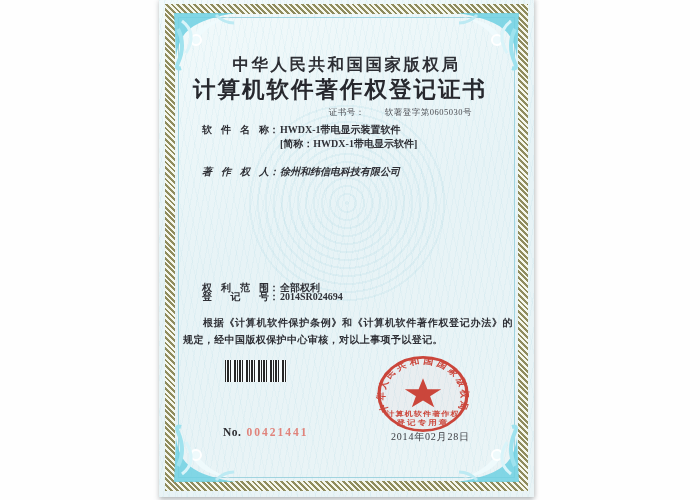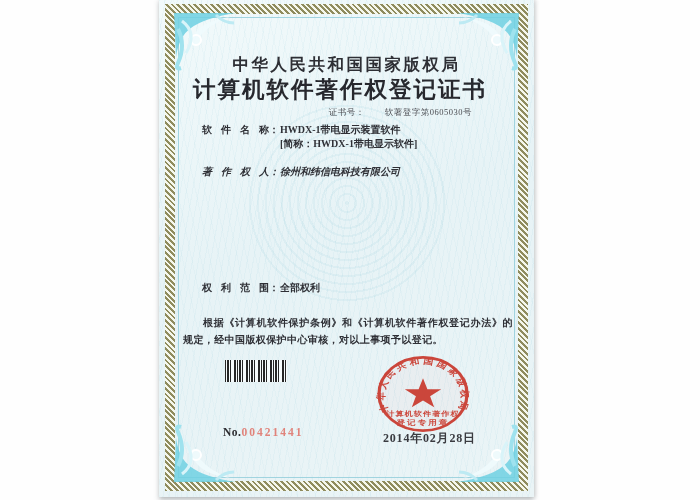--- a/index.html
+++ b/index.html
@@ -68,24 +68,24 @@
     text-indent:2em;letter-spacing:.4px;text-align:justify;
   }
   
   .barcode{
     position:absolute;left:66px;top:362px;width:62px;height:22px;
     background:
       repeating-linear-gradient(90deg,#262626 0 1px,#f6fbfc 1px 2px,#262626 2px 4px,#f6fbfc 4px 5px,#262626 5px 6px,#f6fbfc 6px 9px,#262626 9px 11px,#f6fbfc 11px 12px);
   }
   .serial{position:absolute;left:64px;top:428px;font-size:11.5px;}
   .serial .pfx{color:#2c2c30;font-weight:700;letter-spacing:.5px;}
-  .serial .num{color:#e0837b;font-weight:600;letter-spacing:2px;text-align:center;}
+  .serial .num{color:#e0837b;font-weight:600;letter-spacing:2px;margin-left:5px;text-align:center;}
   .date{
-    position:absolute;left:224px;top:432px;
-    font-size:12px;font-weight:700;letter-spacing:.8px;color:#3a3b40;
+    position:absolute;left:232px;top:432px;
+    font-size:10px;font-weight:400;letter-spacing:.8px;color:#3a3b40;
   }
   .seal{position:absolute;left:216px;top:356px;width:96px;height:80px;opacity:.92;}
   .hidden-defs{position:absolute;width:0;height:0;overflow:hidden;}
 </style>
 </head>
 <body>
 
 <svg class="hidden-defs" aria-hidden="true">
   <defs>
     <g id="flourish">
@@ -133,20 +133,23 @@
       <span class="lbl">著作权人</span><span class="colon">：</span><span class="val"><span>徐州和纬信电科技有限公司</span></span>
     </div>
 
 
 
 
     <div class="row r5">
       <span class="lbl">权利范围</span><span class="colon">：</span><span class="val"><span>全部权利</span></span>
     </div>
 
+    <div class="row r6">
+      <span class="lbl">登记号</span><span class="colon">：</span><span class="val"><span>2014SR024694</span></span>
+    </div>
 
     <div class="statement">根据《计算机软件保护条例》和《计算机软件著作权登记办法》的规定，经中国版权保护中心审核，对以上事项予以登记。</div>
 
     <div class="barcode"></div>
 
     <div class="serial">
       <span class="pfx">No.</span><span class="num">00421441</span>
     </div>
 
     <div class="date">2014年02月28日</div>

